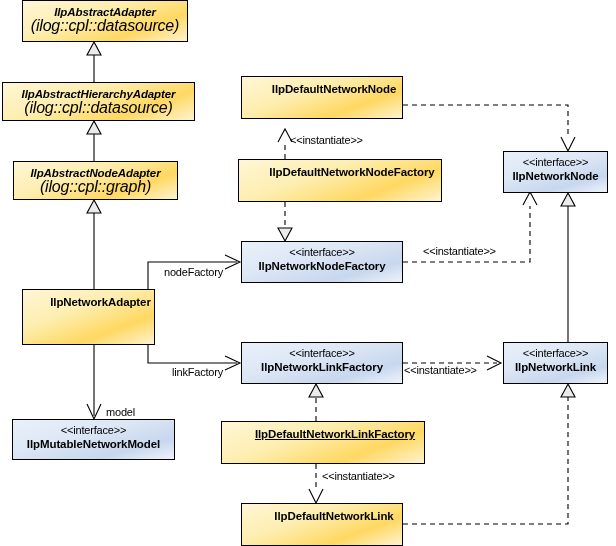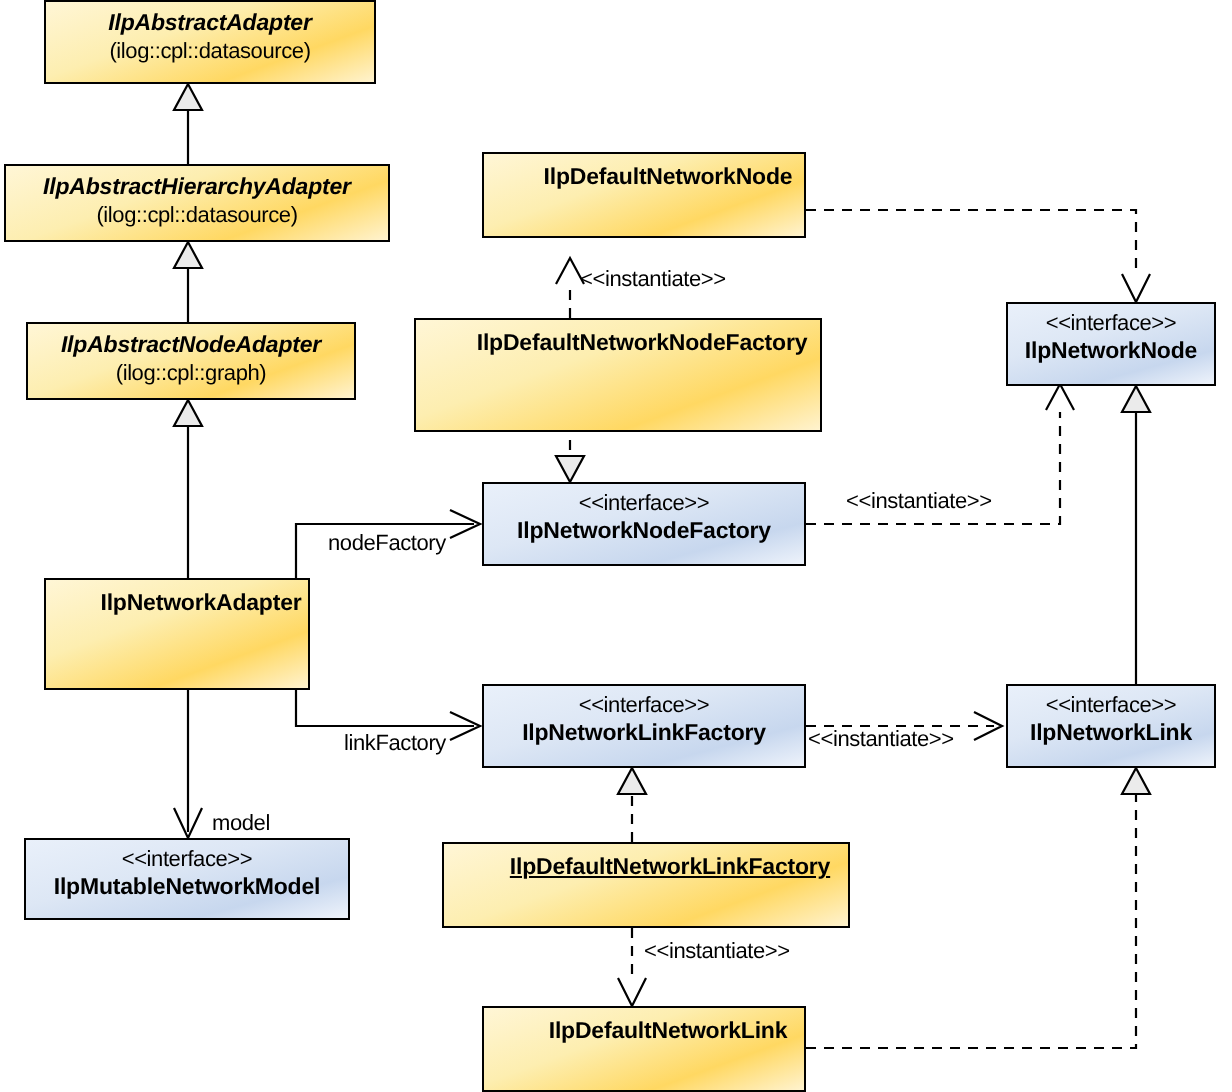--- a/index.html
+++ b/index.html
@@ -52,24 +52,25 @@
     font-weight: bold;
     color: #000000;
     line-height: 14px;
     letter-spacing: -0.1px;
   }
   .box-title.italic {
     font-style: italic;
   }
   .box-ns {
     display: block;
-    font-size: 11px;
+    font-size: 16px;
     color: #000000;
     line-height: 14px;
     letter-spacing: -0.2px;
+    font-style: italic;
   }
   .pad-top-4 { padding-top: 4px; }
   .pad-top-5 { padding-top: 5px; margin-left: 24px; }
   .edge-label {
     position: absolute;
     font-size: 11px;
     color: #000000;
     white-space: nowrap;
     line-height: 12px;
     z-index: 6;
@@ -201,21 +202,21 @@
 
   <div class="uml-box blue" style="left:12px; top:419px; width:163px; height:41px;">
     <span class="box-stereo">&lt;&lt;interface&gt;&gt;</span>
     <span class="box-title">IlpMutableNetworkModel</span>
   </div>
 
   <div class="uml-box yellow" style="left:241px; top:76px; width:162px; height:43px;">
     <span class="box-title pad-top-5">IlpDefaultNetworkNode</span>
   </div>
 
-  <div class="uml-box yellow" style="left:207px; top:159px; width:204px; height:57px;">
+  <div class="uml-box yellow" style="left:238px; top:159px; width:204px; height:43px;">
     <span class="box-title pad-top-5">IlpDefaultNetworkNodeFactory</span>
   </div>
 
   <div class="uml-box blue" style="left:241px; top:241px; width:162px; height:42px;">
     <span class="box-stereo">&lt;&lt;interface&gt;&gt;</span>
     <span class="box-title">IlpNetworkNodeFactory</span>
   </div>
 
   <div class="uml-box blue" style="left:241px; top:342px; width:162px; height:42px;">
     <span class="box-stereo">&lt;&lt;interface&gt;&gt;</span>

